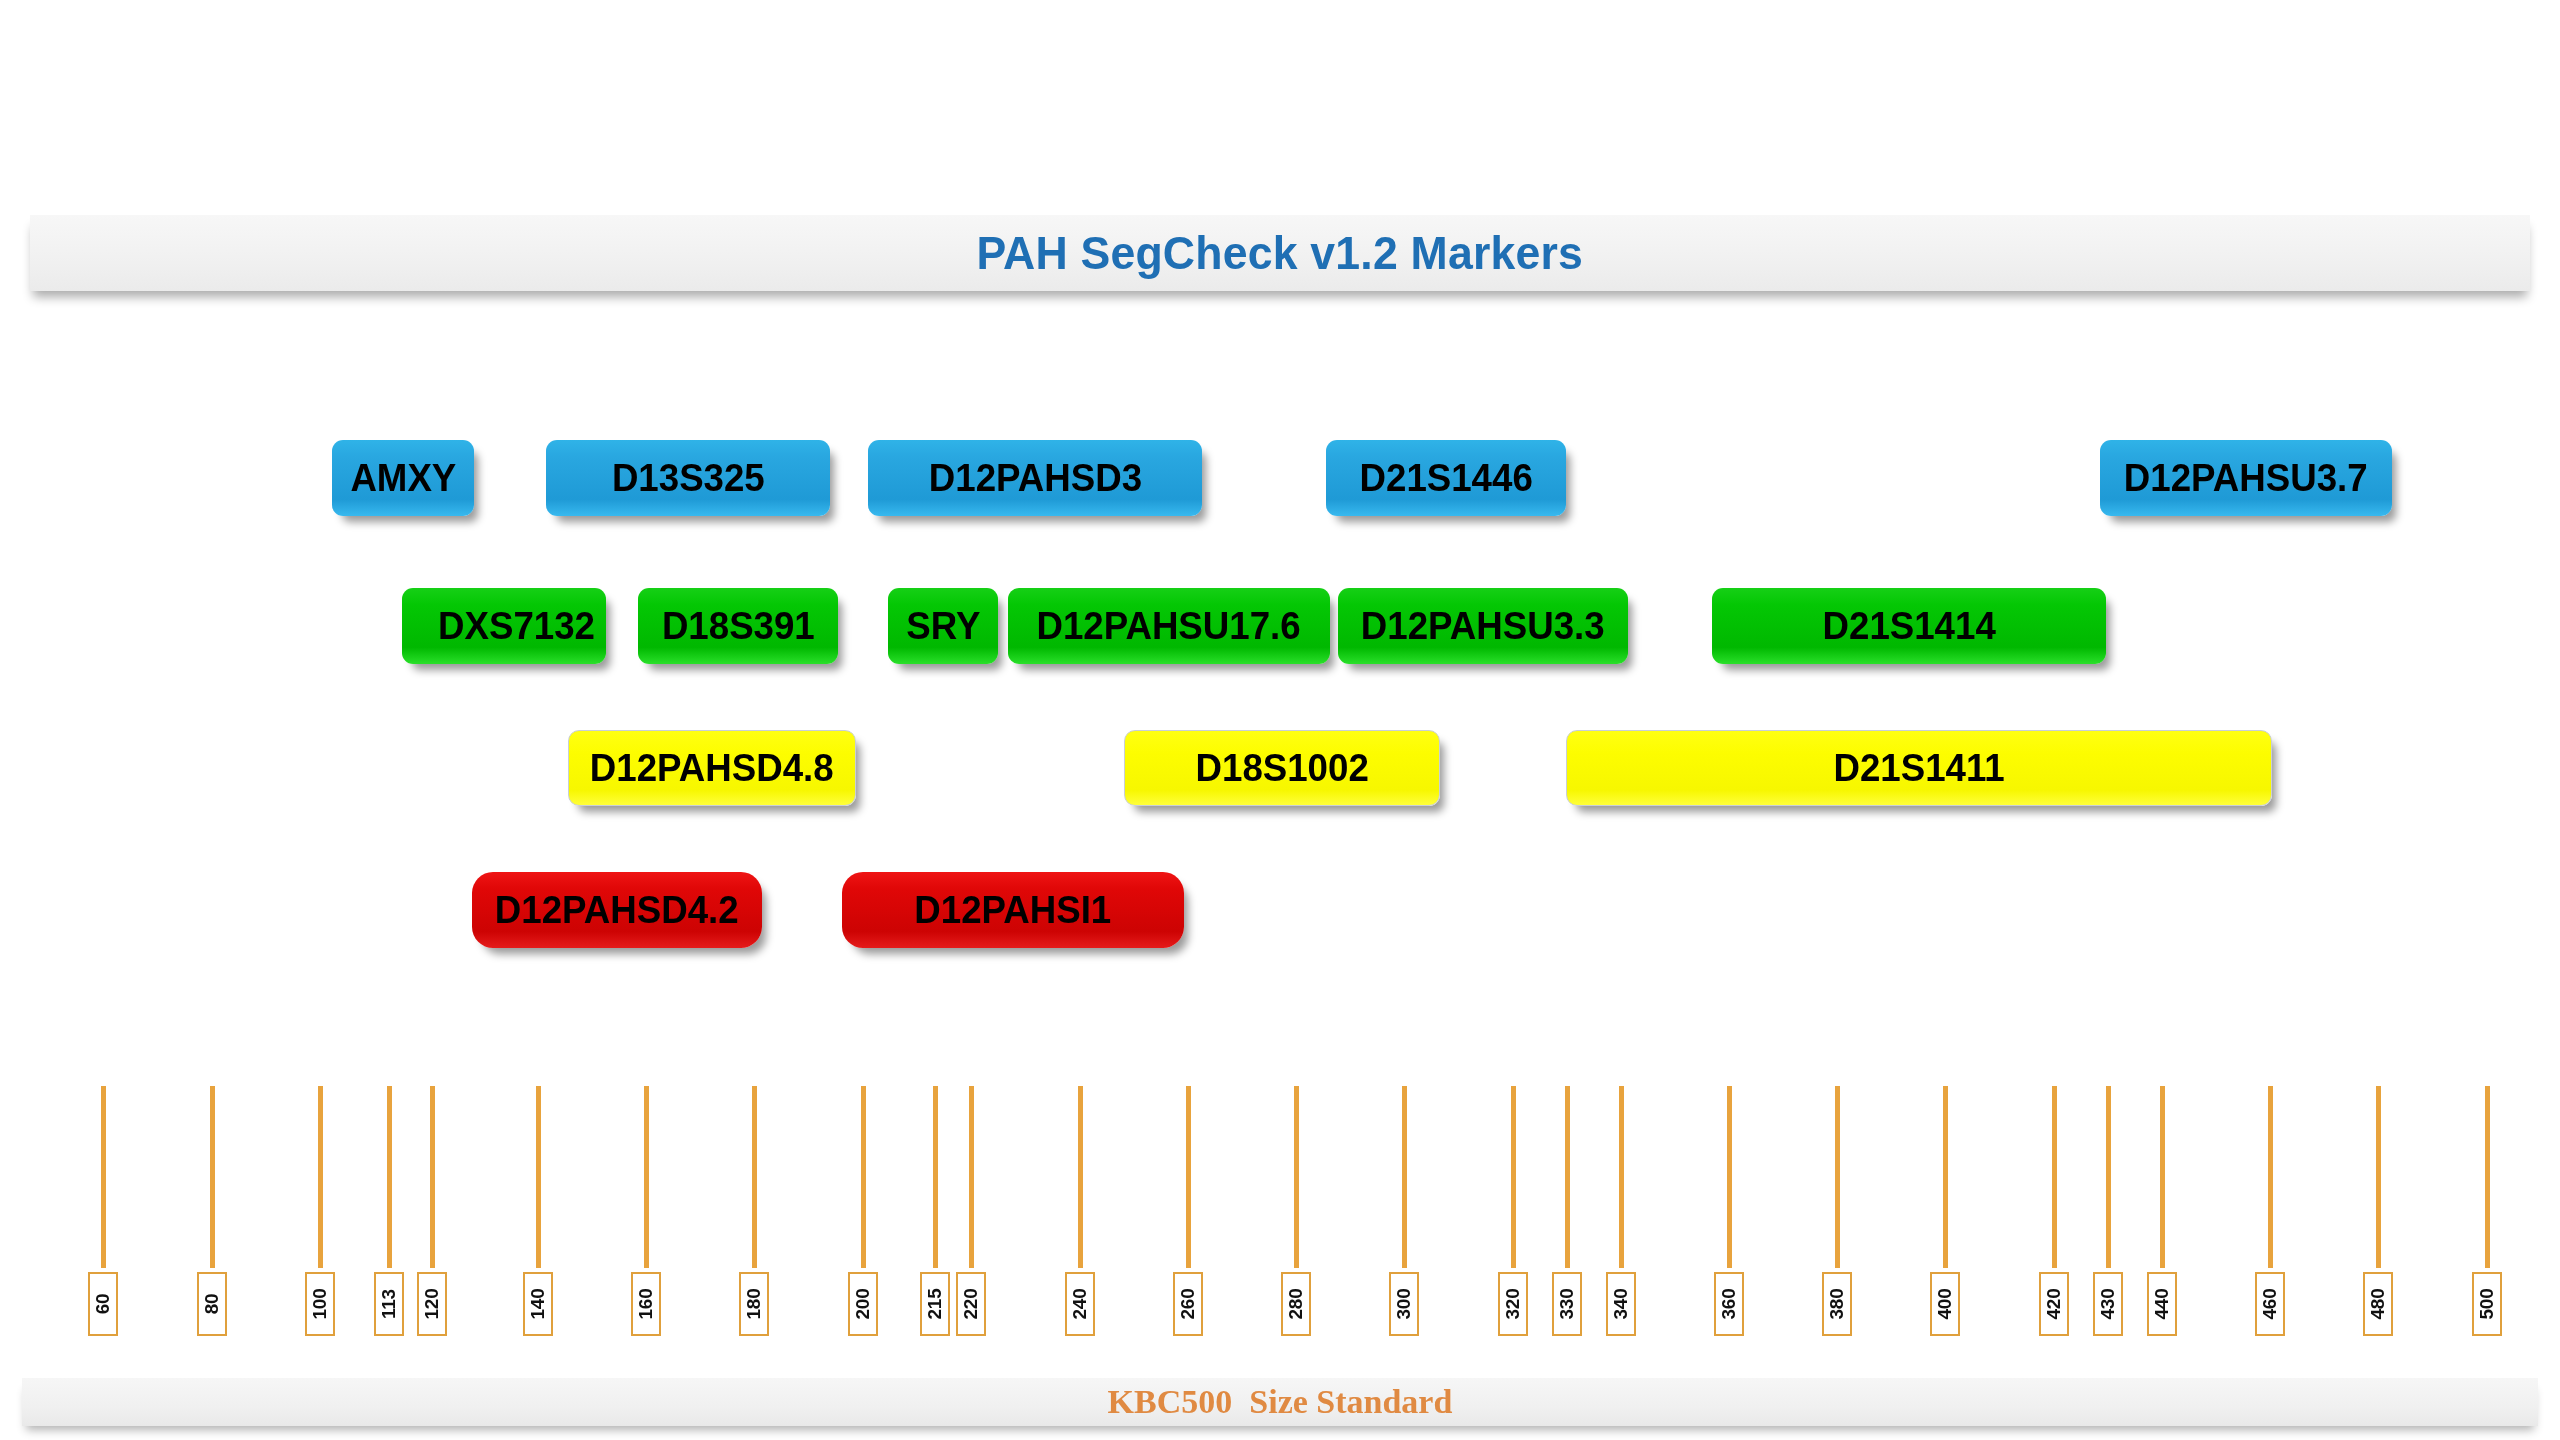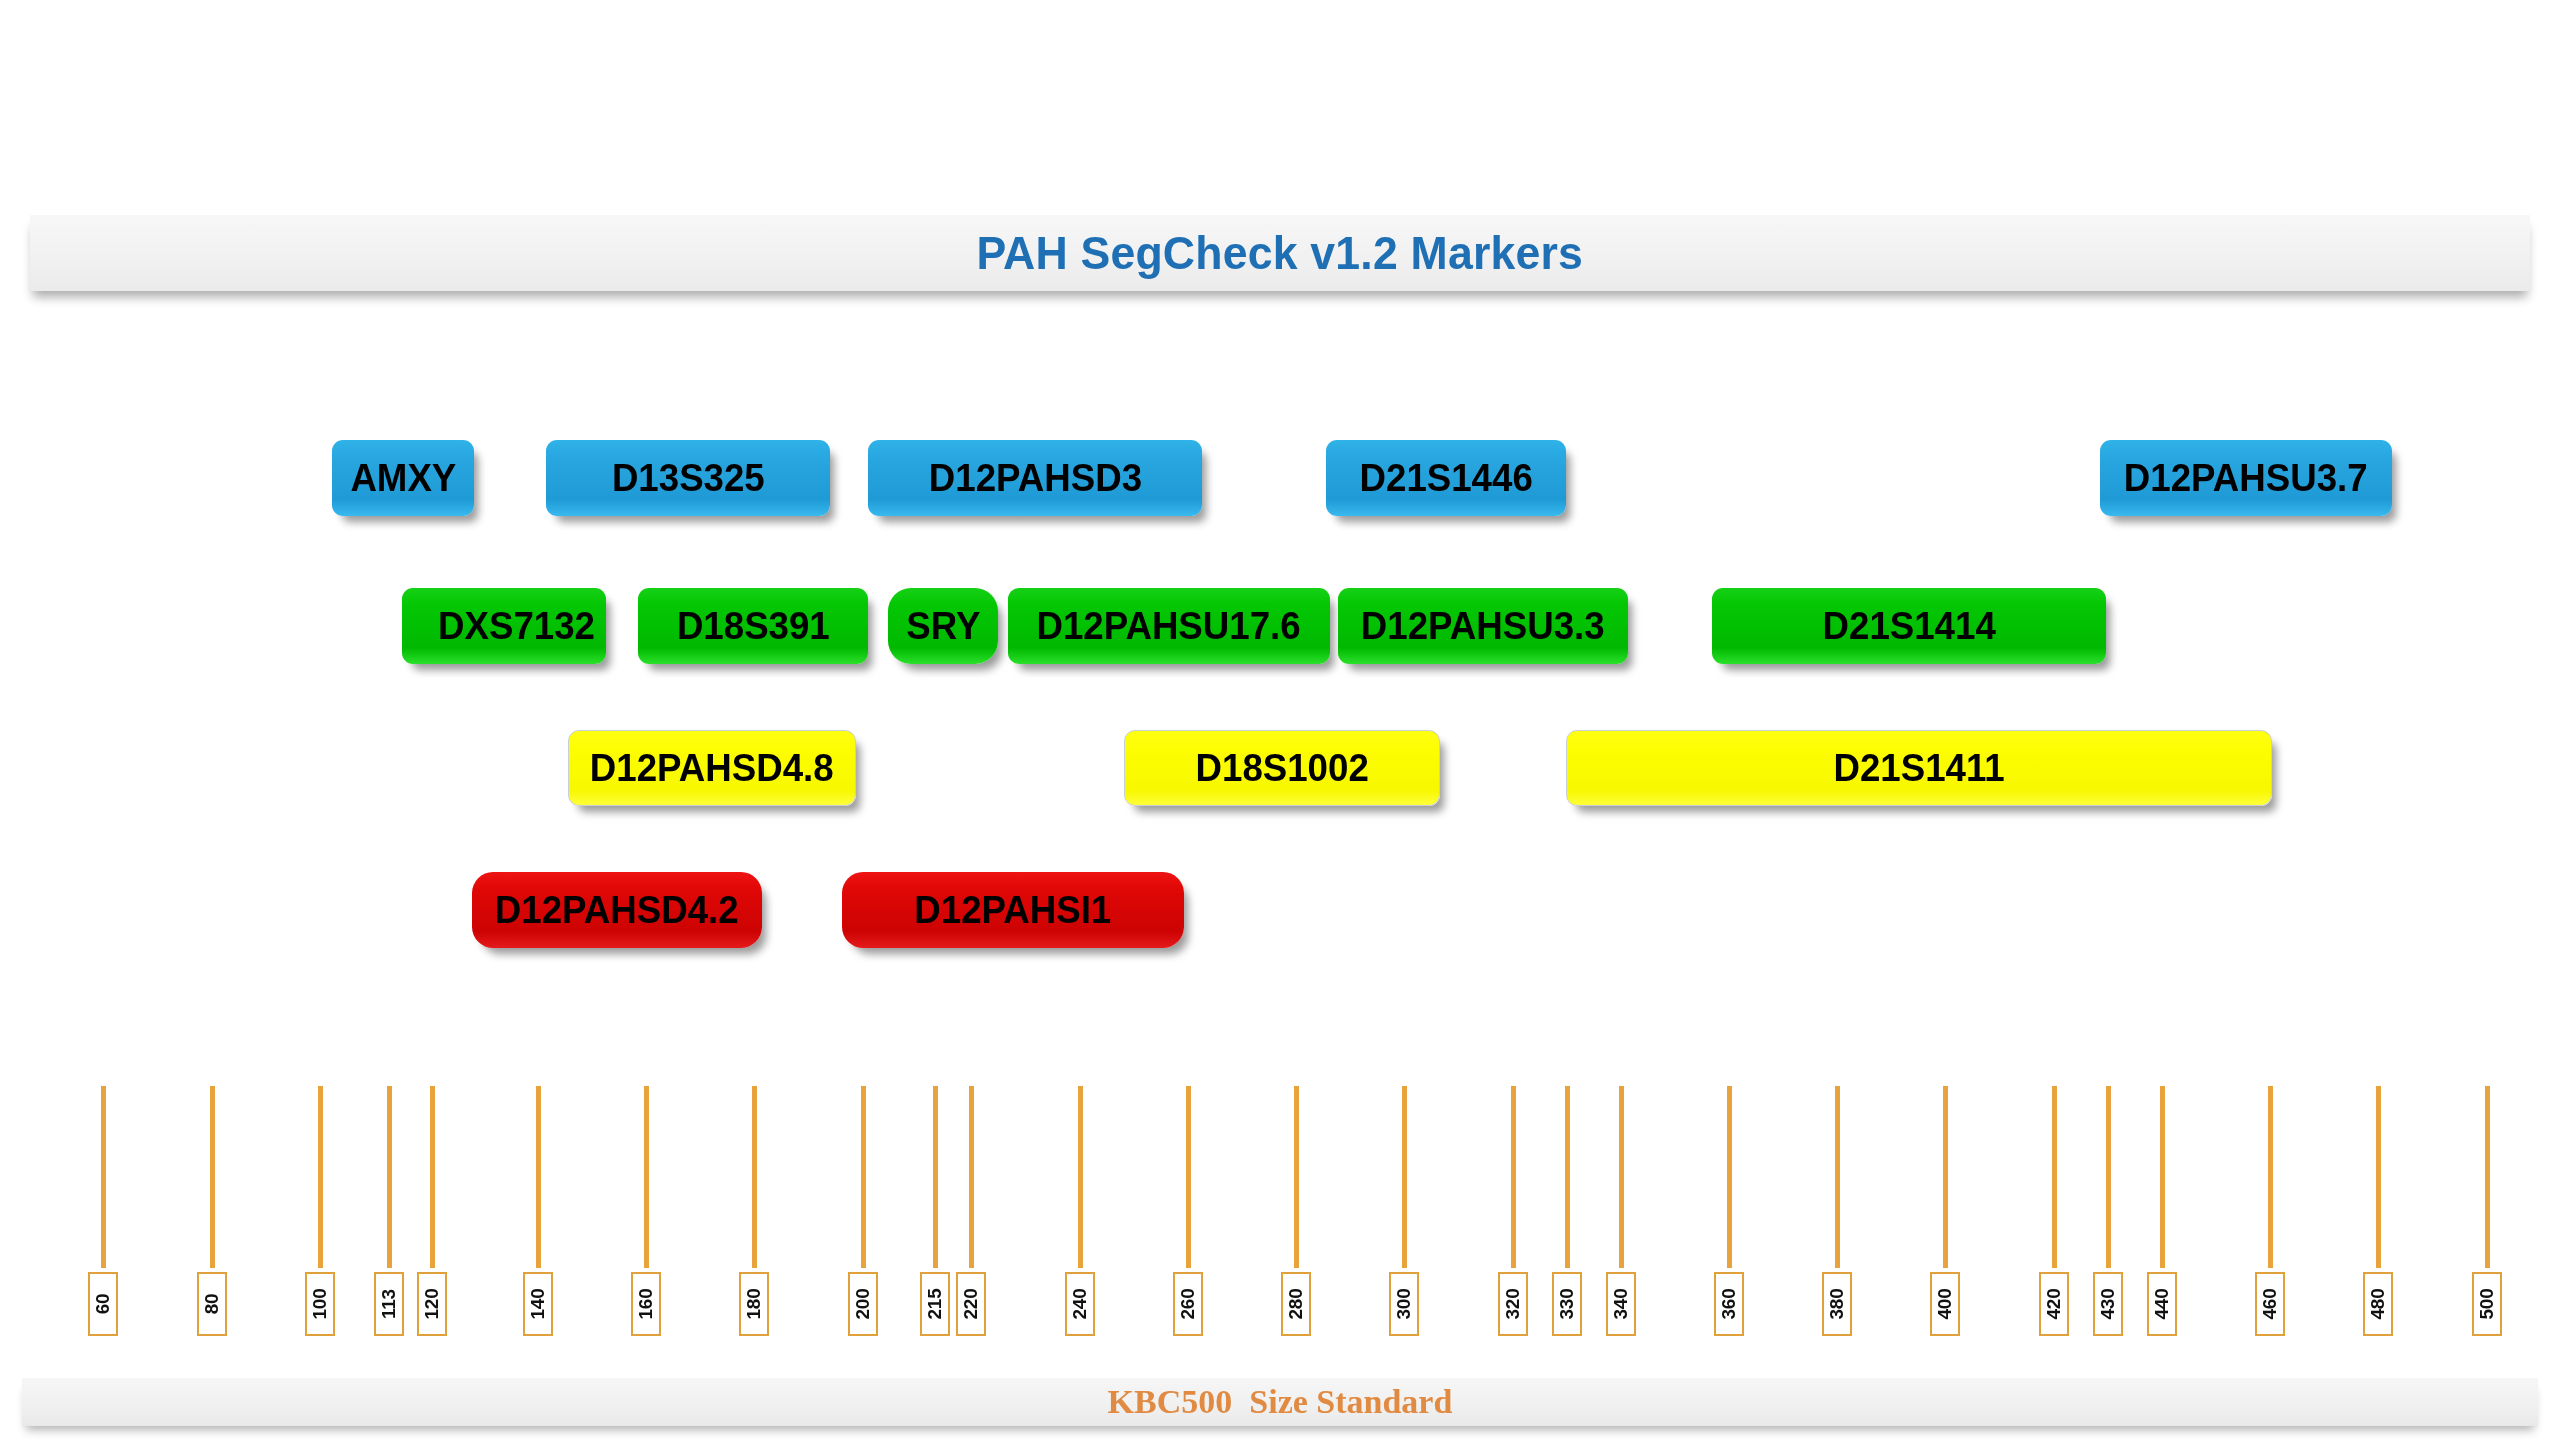--- a/index.html
+++ b/index.html
@@ -142,24 +142,24 @@
         <span class="chip-label">D21S1446</span>
       </div>
       <div class="chip blue" style="left: 2100px; width: 292px;">
         <span class="chip-label">D12PAHSU3.7</span>
       </div>
     </div>
     <div class="marker-row" style="top: 588px;">
       <div class="chip green" style="left: 402px; width: 204px; padding-left: 24px;">
         <span class="chip-label">DXS7132</span>
       </div>
-      <div class="chip green" style="left: 638px; width: 230px;">
+      <div class="chip green" style="left: 638px; width: 200px;">
         <span class="chip-label">D18S391</span>
       </div>
-      <div class="chip green" style="left: 888px; width: 110px; border-radius: 23px;">
+      <div class="chip green" style="left: 888px; width: 110px;">
         <span class="chip-label">SRY</span>
       </div>
       <div class="chip green" style="left: 1008px; width: 322px;">
         <span class="chip-label">D12PAHSU17.6</span>
       </div>
       <div class="chip green" style="left: 1338px; width: 290px;">
         <span class="chip-label">D12PAHSU3.3</span>
       </div>
       <div class="chip green" style="left: 1712px; width: 394px;">
         <span class="chip-label">D21S1414</span>

